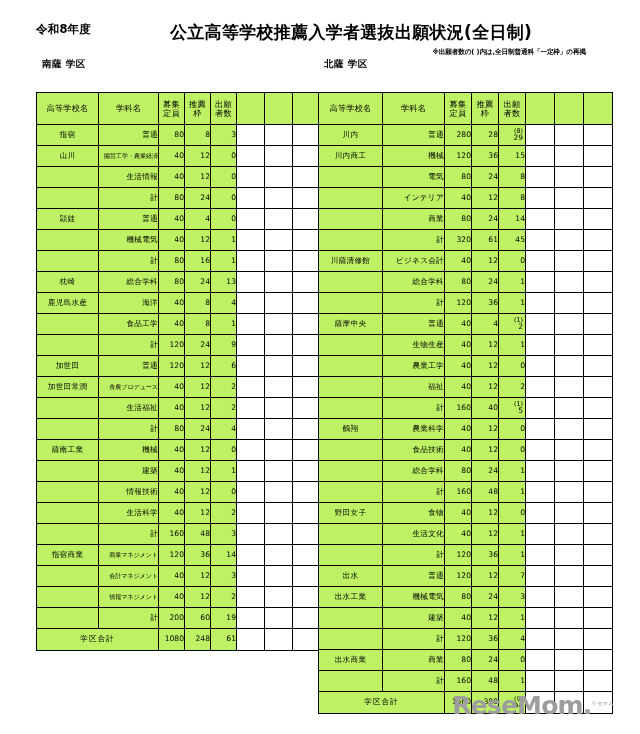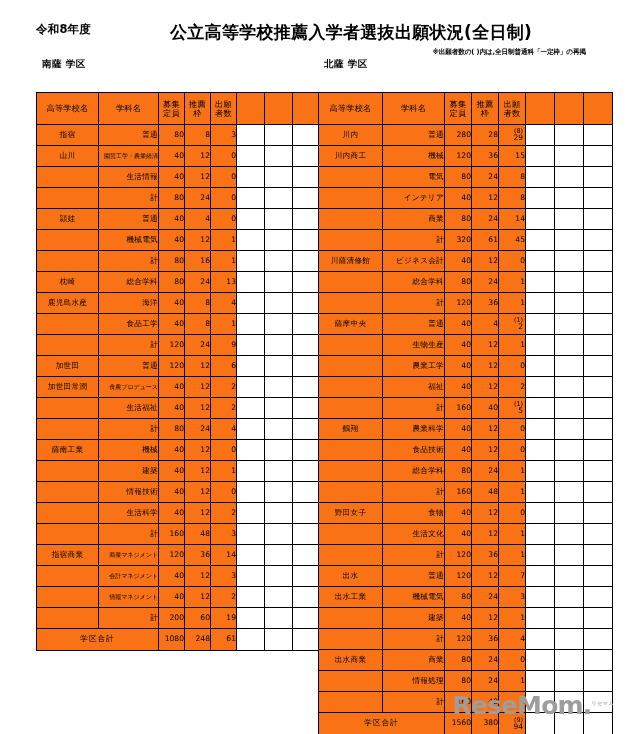--- a/index.html
+++ b/index.html
@@ -69,21 +69,21 @@
     letter-spacing: 0.5px;
     margin: 0 0 21px 6px;
     white-space: nowrap;
   }
 
   
   table.stat {
     border-collapse: collapse;
     table-layout: fixed;
     width: 100%;
-    background: #f97316;
+    background: #bef264;
   }
   table.stat td, table.stat th {
     border: 1px solid #000;
     padding: 0;
     font-weight: normal;
     font-size: 7.6px;
     line-height: 1.08;
     height: 21px;
     box-sizing: border-box;
     overflow: hidden;
@@ -785,30 +785,20 @@
           <td class="course">商業</td>
           <td class="num">80</td>
           <td class="num">24</td>
           <td class="num">0</td>
           <td class="blank"></td>
           <td class="blank"></td>
           <td class="blank"></td>
         </tr>
         <tr>
           <td class="school empty-school"></td>
-          <td class="course">情報処理</td>
-          <td class="num">80</td>
-          <td class="num">24</td>
-          <td class="num">1</td>
-          <td class="blank"></td>
-          <td class="blank"></td>
-          <td class="blank"></td>
-        </tr>
-        <tr>
-          <td class="school empty-school"></td>
           <td class="course sum">計</td>
           <td class="num">160</td>
           <td class="num">48</td>
           <td class="num">1</td>
           <td class="blank"></td>
           <td class="blank"></td>
           <td class="blank"></td>
         </tr>
         <tr class="total-row group-start">
           <td class="total-label" colspan="2">学区合計</td>

